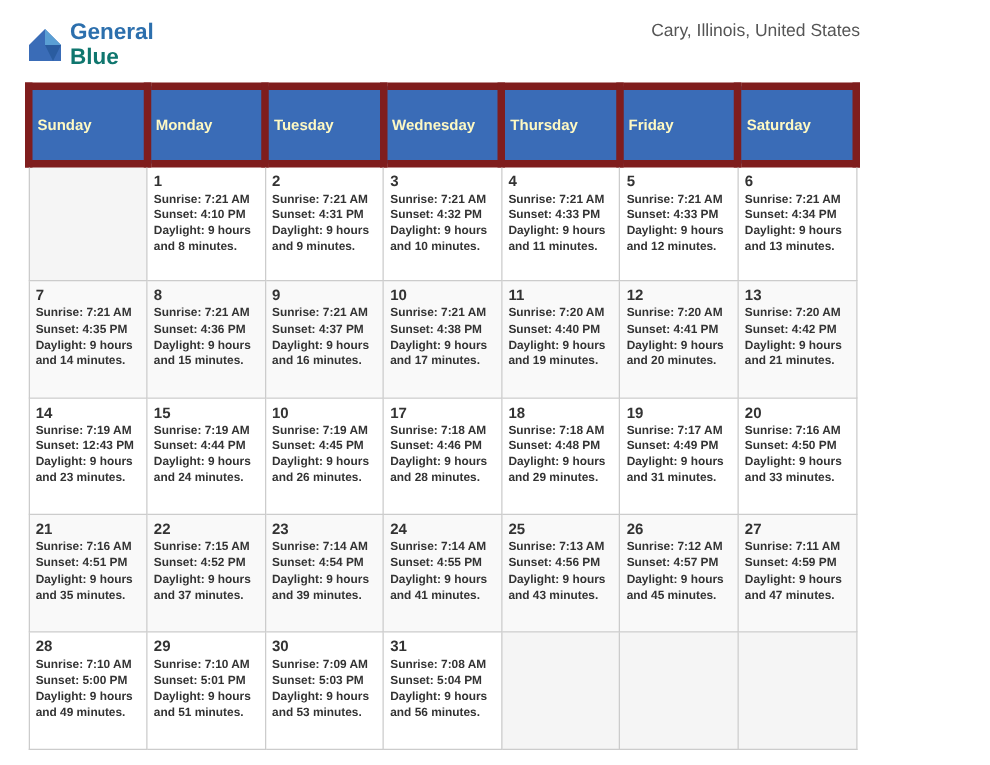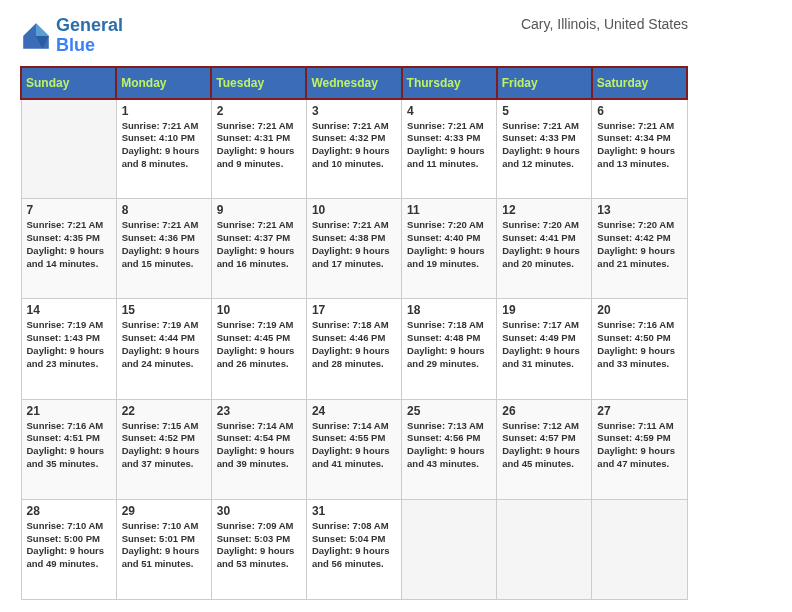--- a/index.html
+++ b/index.html
@@ -55,25 +55,25 @@
     }
     .calendar {
       flex: 1;
       border: 1px solid #ccc;
       border-collapse: collapse;
       width: 100%;
       table-layout: fixed;
     }
     .calendar th {
       background: #3a6cb7;
-      color: #bef264;
+      color: #fef9c3;
       font-size: 12px;
       font-weight: bold;
-      padding: 8px 4px;
-      border: 2px solid #7f1d1d;
+      padding: 21px 4px;
+      border: 6px solid #7f1d1d;
       text-align: left;
     }
     .calendar td {
       border: 1px solid #ccc;
       vertical-align: top;
       padding: 4px 5px;
       font-size: 10px;
       color: #333;
       background: #fff;
       height: 88px;
@@ -104,21 +104,21 @@
 <div class="page">
   <div class="header">
     <div class="logo">
       <svg class="logo-icon" viewBox="0 0 40 40">
         <polygon points="20,4 36,20 36,36 20,36 4,36 4,20" fill="#3a6cb7"></polygon>
         <polygon points="20,4 36,20 20,20" fill="#5a9fd4"></polygon>
         <polygon points="20,20 36,20 28,36" fill="#2a5ca0"></polygon>
       </svg>
       <div class="logo-text">
         <div><span>General</span></div>
-        <div><span style="color:#3b82f6">Blue</span></div>
+        <div><span style="color:#0f766e">Blue</span></div>
       </div>
     </div>
     <div class="title-block">
       <div class="location">Cary, Illinois, United States</div>
     </div>
   </div>
 
   <table class="calendar">
     <thead>
       <tr>
@@ -185,21 +185,21 @@
             <div class="cell-text"><span>Sunrise: 7:20 AM</span><br><span>Sunset: 4:41 PM</span><br><span>Daylight: 9 hours and 20 minutes.</span></div>
           </td>
           <td>
             <span class="day-num">13</span>
             <div class="cell-text"><span>Sunrise: 7:20 AM</span><br><span>Sunset: 4:42 PM</span><br><span>Daylight: 9 hours and 21 minutes.</span></div>
           </td>
         </tr>
         <tr>
           <td>
             <span class="day-num">14</span>
-            <div class="cell-text"><span>Sunrise: 7:19 AM</span><br><span>Sunset: 1:43 PM</span><br><span>Daylight: 9 hours and 23 minutes.</span></div>
+            <div class="cell-text"><span>Sunrise: 7:19 AM</span><br><span>Sunset: 12:43 PM</span><br><span>Daylight: 9 hours and 23 minutes.</span></div>
           </td>
           <td>
             <span class="day-num">15</span>
             <div class="cell-text"><span>Sunrise: 7:19 AM</span><br><span>Sunset: 4:44 PM</span><br><span>Daylight: 9 hours and 24 minutes.</span></div>
           </td>
           <td>
             <span class="day-num">10</span>
             <div class="cell-text"><span>Sunrise: 7:19 AM</span><br><span>Sunset: 4:45 PM</span><br><span>Daylight: 9 hours and 26 minutes.</span></div>
           </td>
           <td>

